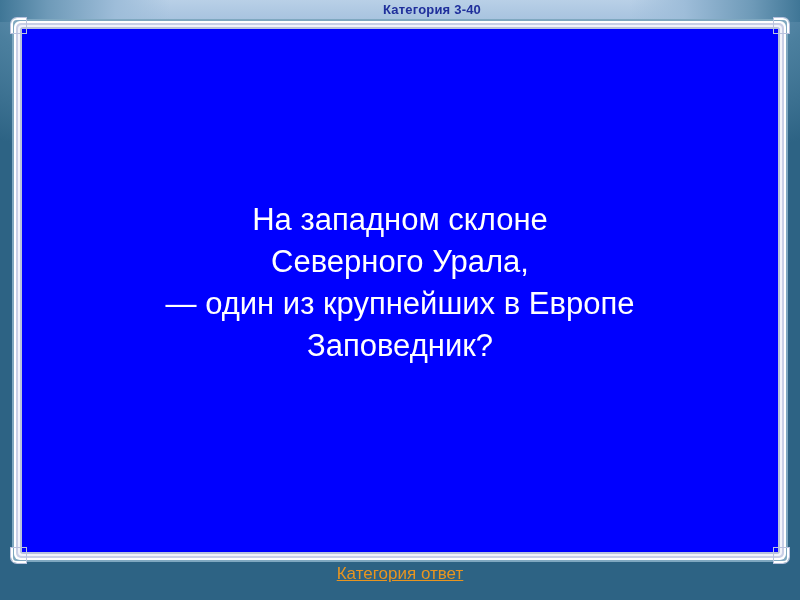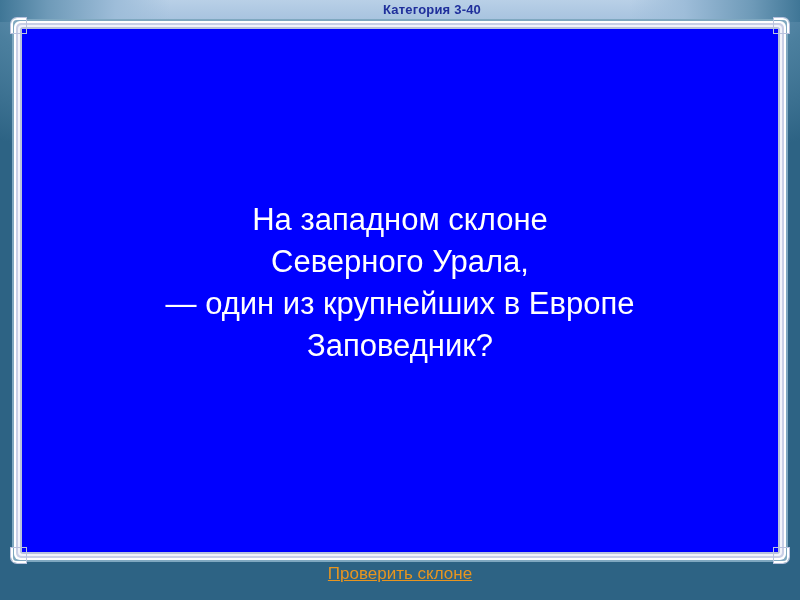--- a/index.html
+++ b/index.html
@@ -167,15 +167,15 @@
 — один из крупнейших в Европе
 Заповедник?</div>
     </div>
 
     <div class="corner-notch" id="cn-tl"></div>
     <div class="corner-notch" id="cn-tr"></div>
     <div class="corner-notch" id="cn-bl"></div>
     <div class="corner-notch" id="cn-br"></div>
   </div>
 
-  <div id="check-answer-link">Проверить склоне</div>
+  <div id="check-answer-link">Категория ответ</div>
 
 </div>
 
 </body></html>

